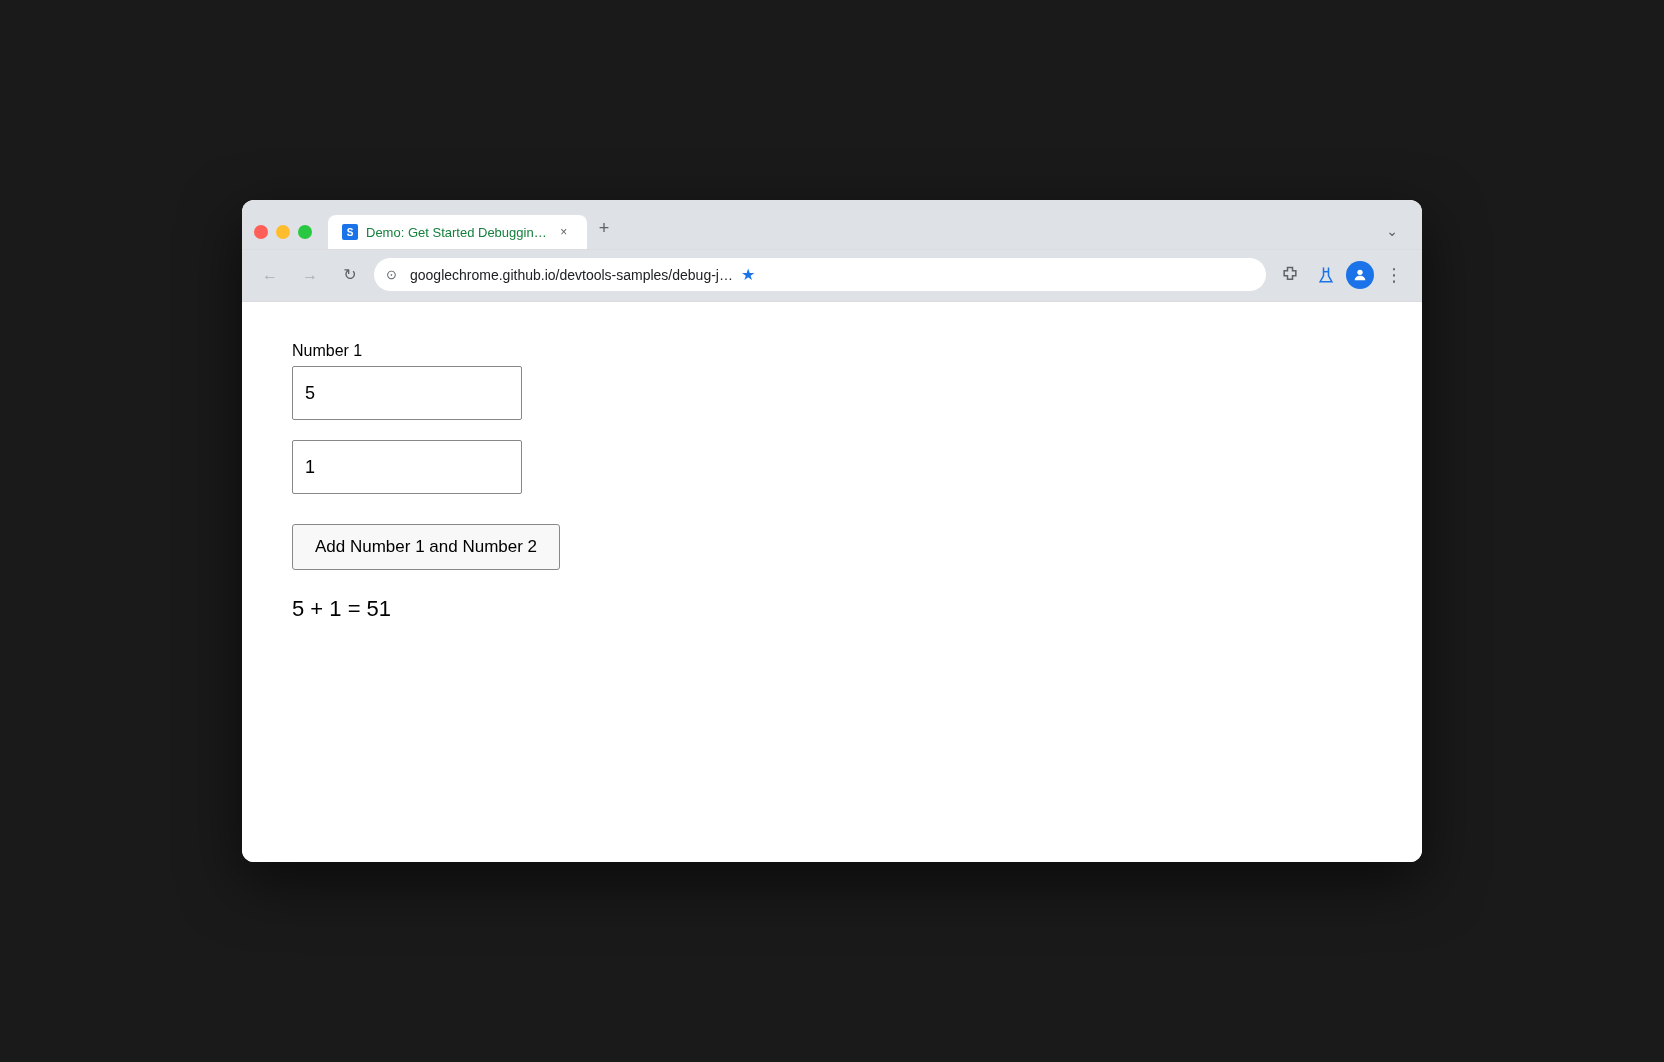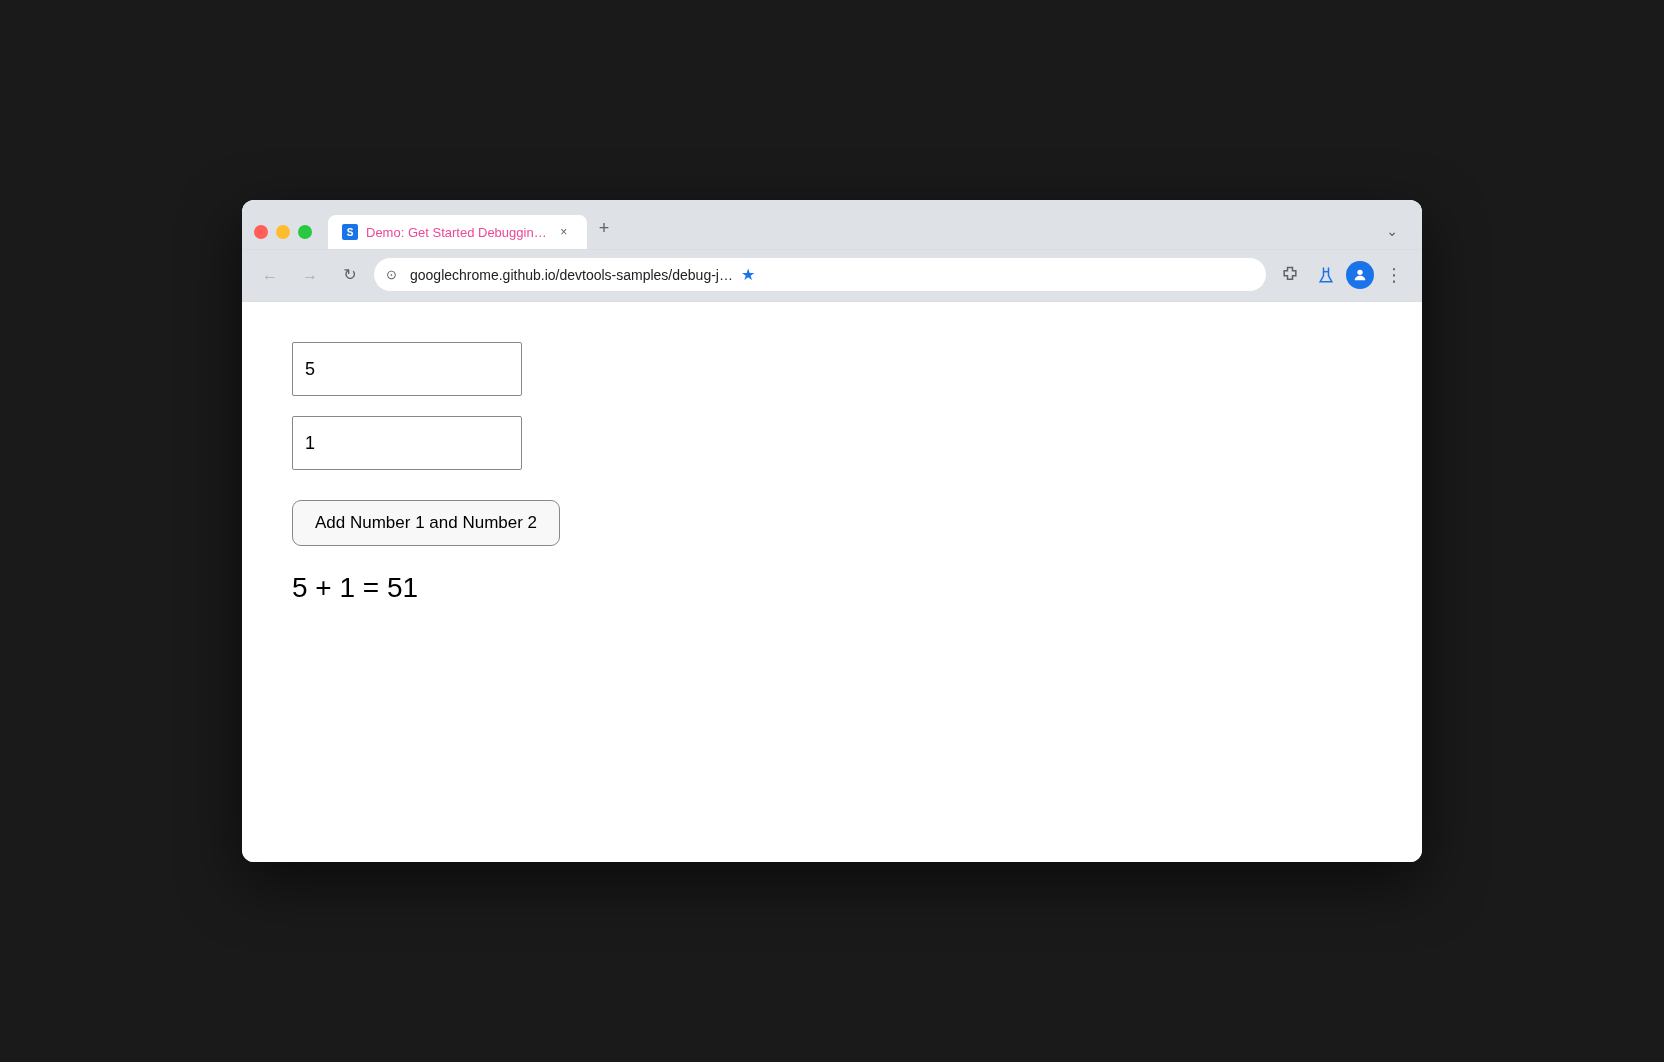--- a/index.html
+++ b/index.html
@@ -73,21 +73,21 @@
       align-items: center;
       justify-content: center;
       color: white;
       font-size: 10px;
       font-weight: bold;
       flex-shrink: 0;
     }
 
     .tab-title {
       font-size: 13px;
-      color: #ec4899;
+      color: #15803d;
       white-space: nowrap;
       overflow: hidden;
       text-overflow: ellipsis;
       flex: 1;
     }
 
     .tab-close {
       width: 18px;
       height: 18px;
       border-radius: 50%;
@@ -241,31 +241,31 @@
     }
 
     .form-group {
       margin-bottom: 8px;
     }
 
     .add-button {
       display: inline-block;
       border: 1.5px solid #888;
       background: #f8f8f8;
-      border-radius: 9px;
+      border-radius: 3px;
       padding: 12px 22px;
       font-size: 17px;
       color: #000;
       cursor: pointer;
       margin-bottom: 26px;
       margin-top: 10px;
     }
 
     .result-text {
-      font-size: 28px;
+      font-size: 22px;
       color: #000;
       font-weight: 400;
     }
 
     .divider-line {
       height: 1px;
       background: #dadce0;
       margin: 0;
     }
   </style>
@@ -334,20 +334,21 @@
         </div>
       </div>
     </div>
 
     <div class="divider-line"></div>
   </div>
 
   <div class="page-content">
 
     <div class="form-group">
+      <label class="form-label">Number 1</label>
       <input class="number-input" type="text" value="5" style="">
     </div>
 
     <div class="form-group">
       <input class="number-input" type="text" value="1" style="">
     </div>
 
     <button class="add-button">Add Number 1 and Number 2</button>
 
     <p class="result-text">5 + 1 = 51</p>

